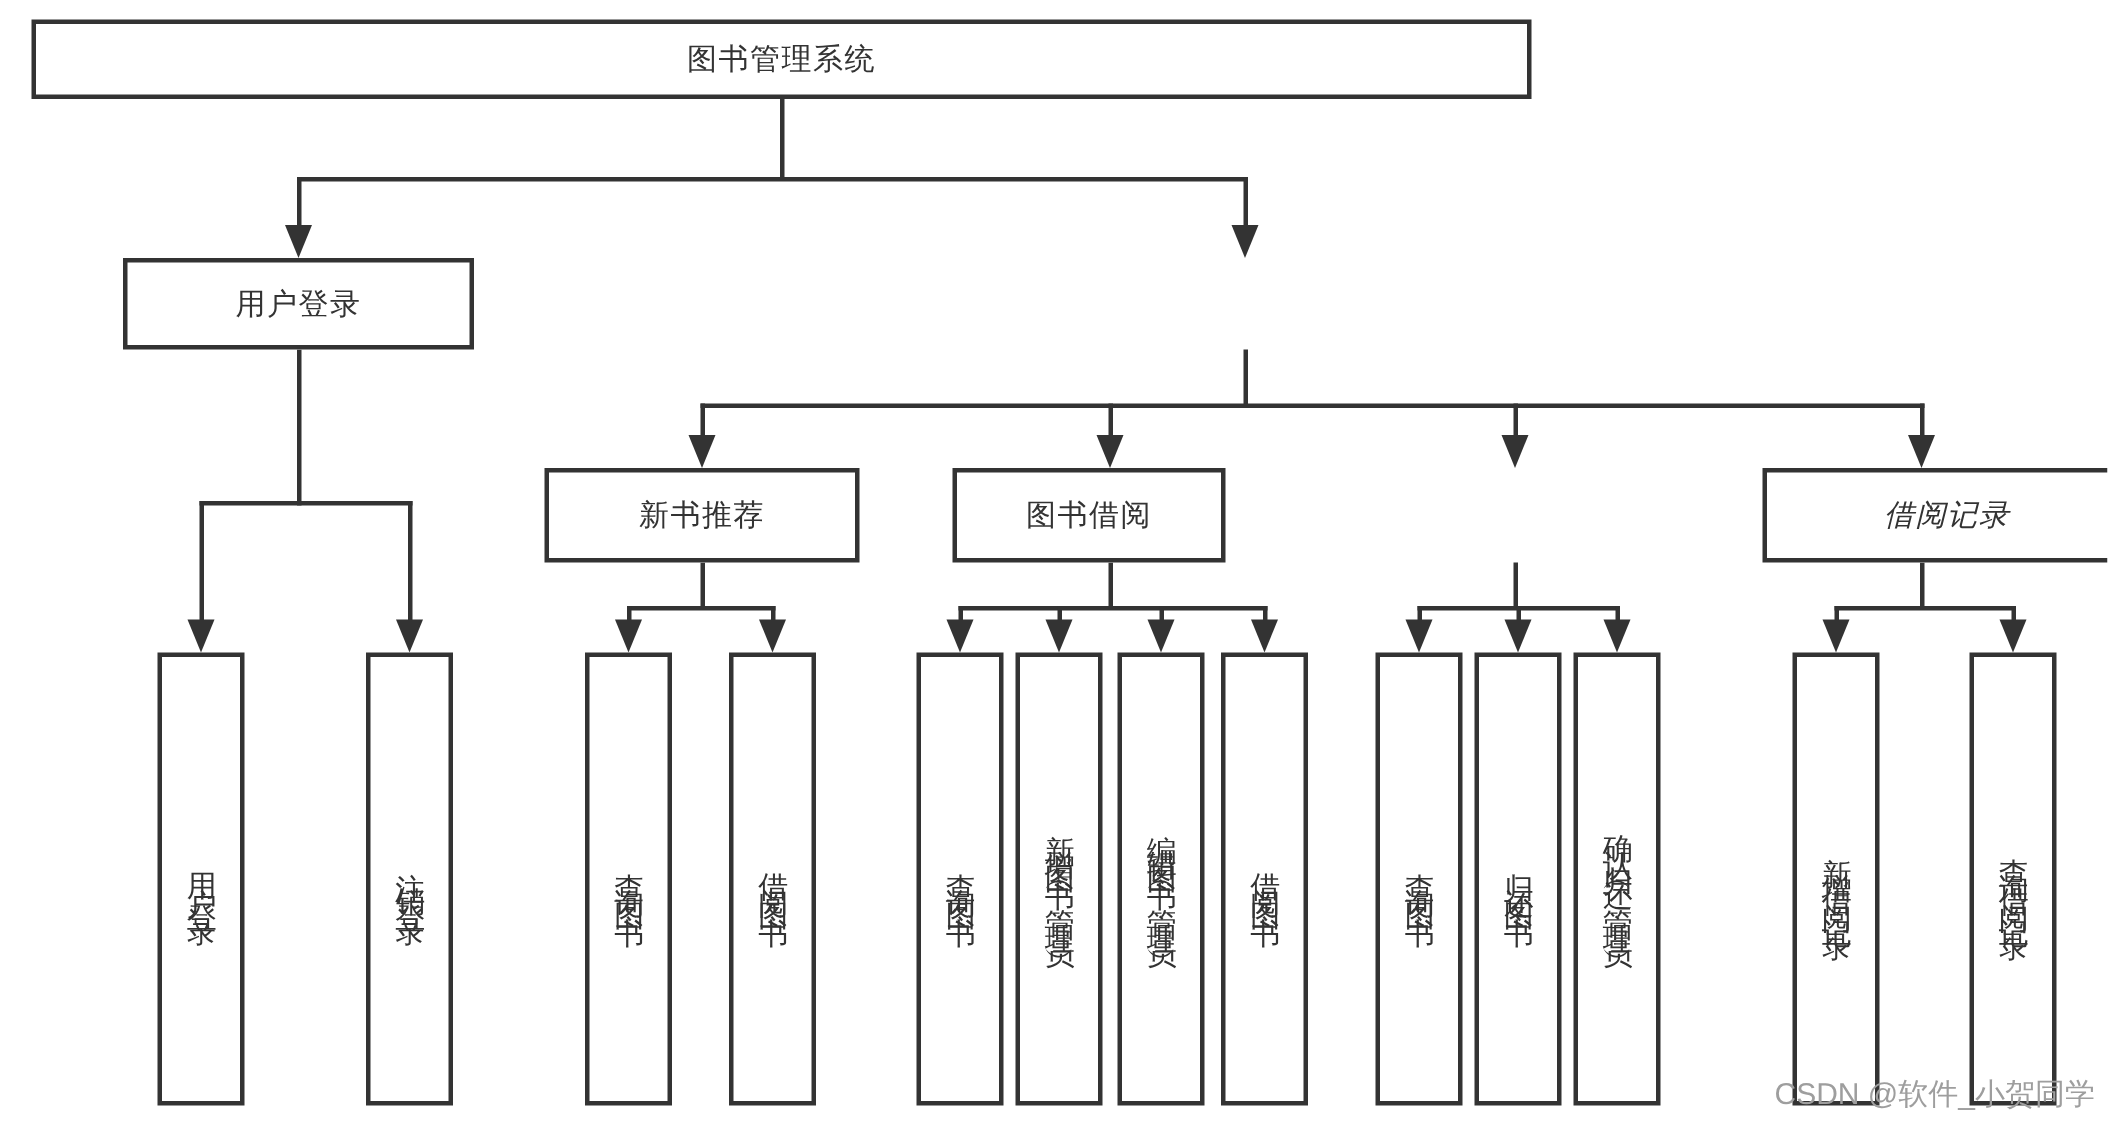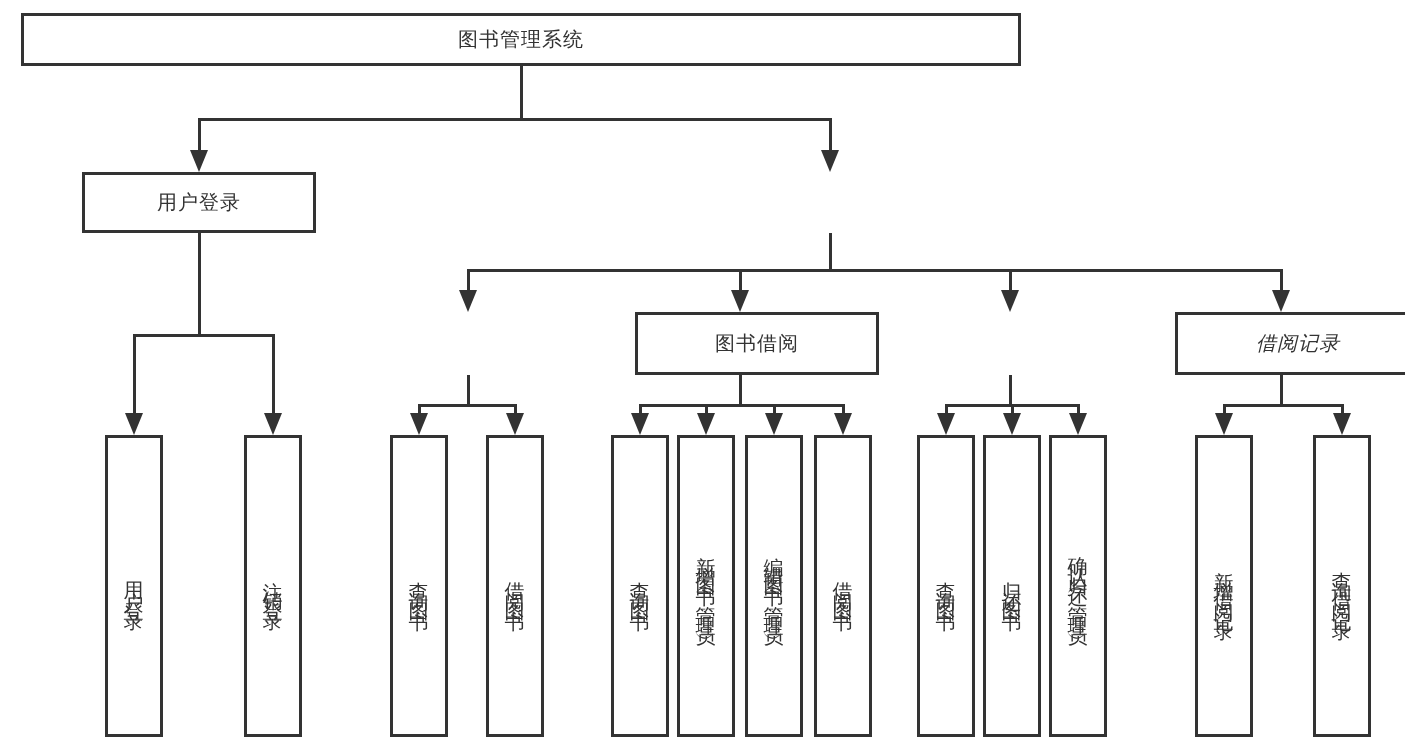--- a/index.html
+++ b/index.html
@@ -62,22 +62,23 @@
 </head>
 <body>
 
 <div id="stage">
 
   <div class="box" style="left:21px;top:13px;width:1000px;height:53px;">图书管理系统</div>
 
   <div class="box" style="left:82px;top:172px;width:234px;height:61px;">用户登录</div>
 
 
+  <div class="box" style="left:363px;top:312px;width:210px;height:63px;">新书推荐</div>
 
-  <div class="box" style="left:635px;top:312px;width:244px;height:63px;">图书借阅</div>
+  <div class="box" style="left:635px;top:312px;width:182px;height:63px;">图书借阅</div>
 
 
   <div class="box" style="left:1175px;top:312px;width:246px;height:63px;font-style:italic;">借阅记录</div>
 
   <div class="box vbox" style="left:105px;top:435px;width:58px;height:302px;">用户登录</div>
 
   <div class="box vbox" style="left:244px;top:435px;width:58px;height:302px;">注销登录</div>
 
   <div class="box vbox" style="left:390px;top:435px;width:58px;height:302px;">查询图书</div>
 
@@ -153,13 +154,14 @@
   <div class="arrow" style="left:1003px;top:413px;"></div>
   <div class="arrow" style="left:1069px;top:413px;"></div>
 
   <div class="cline" style="left:1280px;top:375px;width:3px;height:31px;"></div>
   <div class="cline" style="left:1223px;top:404px;width:121px;height:3px;"></div>
   <div class="cline" style="left:1223px;top:404px;width:3px;height:13px;"></div>
   <div class="cline" style="left:1341px;top:404px;width:3px;height:13px;"></div>
   <div class="arrow" style="left:1215px;top:413px;"></div>
   <div class="arrow" style="left:1333px;top:413px;"></div>
 
+  <div class="watermark">CSDN @软件_小贺同学</div>
 </div>
 
 </body></html>

